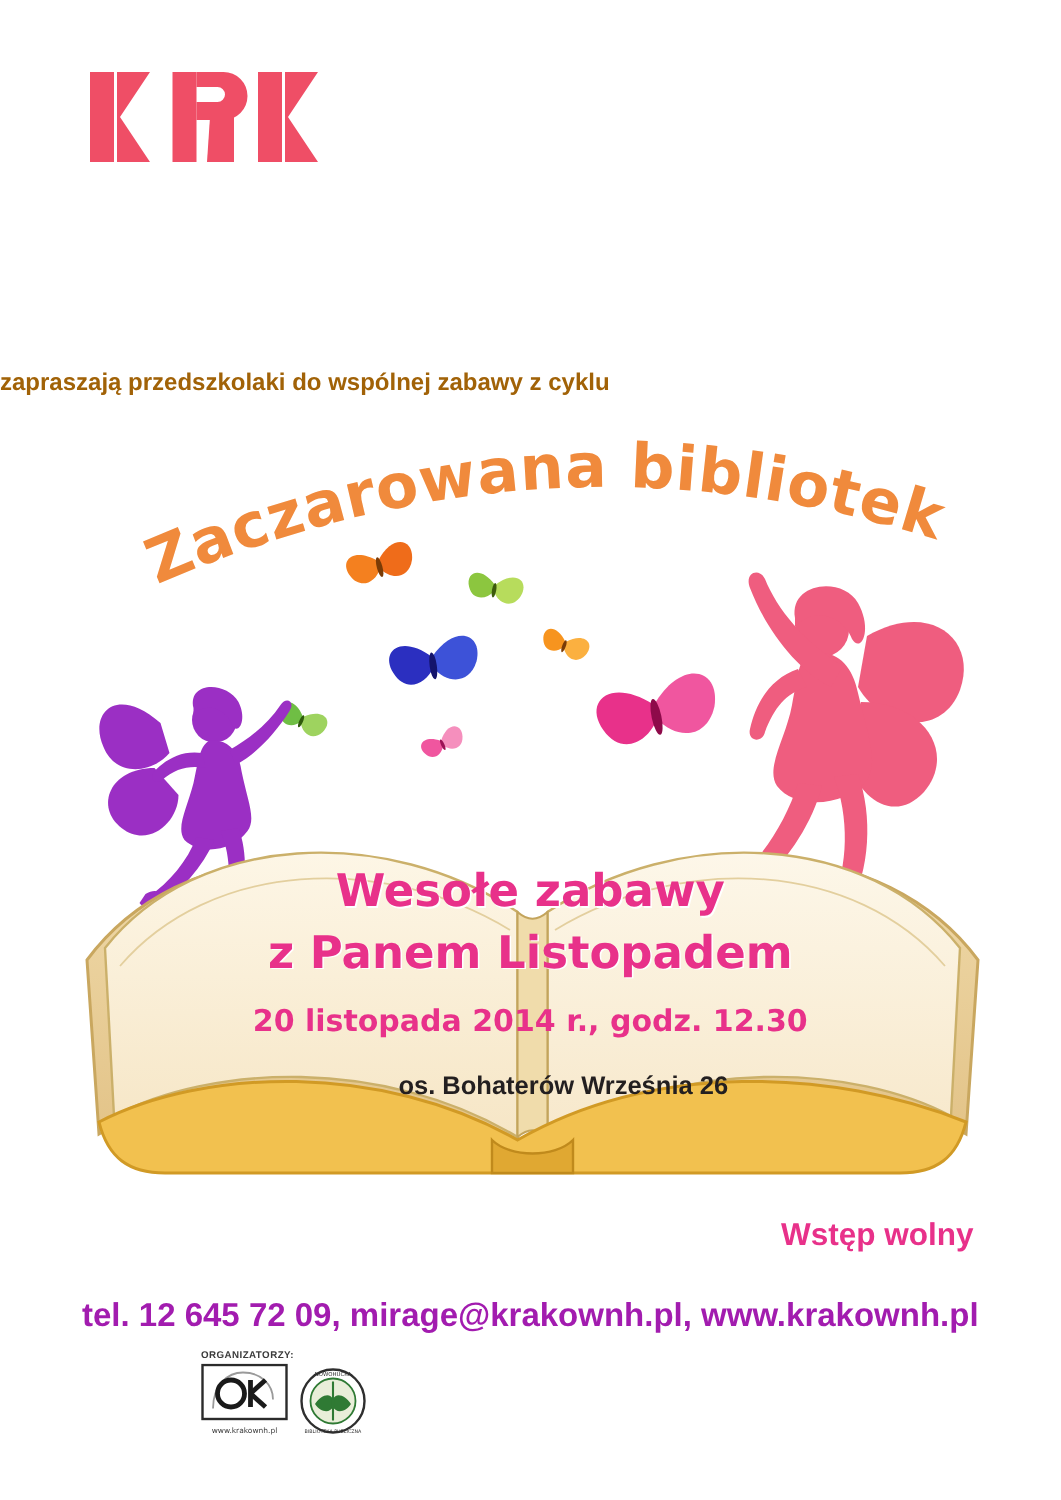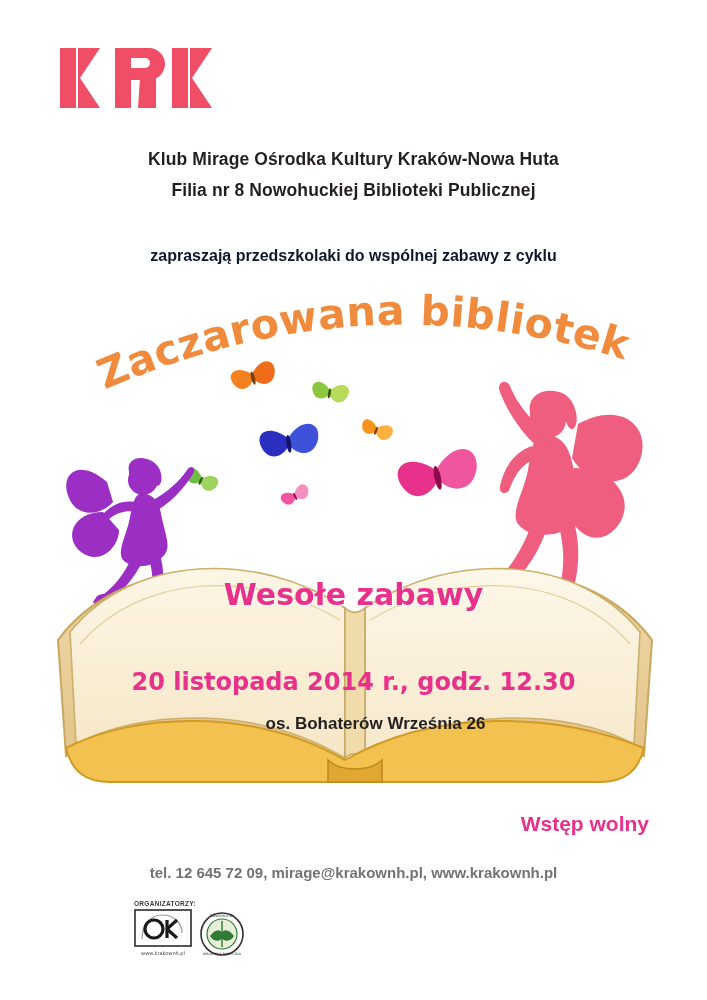--- a/index.html
+++ b/index.html
@@ -43,24 +43,23 @@
     line-height: 31px;
     font-weight: 600;
     letter-spacing: 0.1px;
     color: #231f20;
   }
   .invite-line {
     position: absolute;
     left: 0;
     right: 0;
     top: 247px;
-    text-align: center;
     font-size: 16px;
     font-weight: 600;
-    color: #0f172a;
+    color: #a16207;
   }
 
   
   .arc-title {
     position: absolute;
     left: 0;
     top: 286px;
     width: 707px;
     height: 110px;
   }
@@ -127,21 +126,21 @@
     color: #e8318a;
     text-shadow: 1px 1px 0 #ffffff;
   }
   .event-date {
     position: absolute;
     left: 0;
     right: 0;
     top: 668px;
     text-align: center;
     font-family: "DejaVu Sans", sans-serif;
-    font-size: 24px;
+    font-size: 20px;
     font-weight: bold;
     color: #e8318a;
   }
   .event-place {
     position: absolute;
     left: 0;
     right: 0;
     top: 714px;
     text-align: center;
     font-size: 17px;
@@ -161,23 +160,23 @@
     color: #e8318a;
   }
 
   
   .contact {
     position: absolute;
     left: 0;
     right: 0;
     top: 864px;
     text-align: center;
-    font-size: 15px;
+    font-size: 22px;
     font-weight: 600;
-    color: #737373;
+    color: #a21caf;
   }
 
   
   .footer {
     position: absolute;
     left: 52px;
     top: 900px;
     width: 260px;
     height: 70px;
   }
@@ -234,24 +233,20 @@
         <path d="M71,0 h18 a16,16 0 0 1 0,32 h-18 v-12 h14 a5,5 0 0 0 0,-10 h-14 z"></path>
         <polygon points="80,30 96,30 96,60 78,60"></polygon>
 
         <rect x="112" y="0" width="16" height="60"></rect>
         <polygon points="130,0 152,0 132,30 152,60 130,60 130,34"></polygon>
       </g>
     </svg>
 
   </div>
 
-  <div class="org-lines">
-    <div>Klub Mirage Ośrodka Kultury Kraków-Nowa Huta</div>
-    <div>Filia nr 8 Nowohuckiej Biblioteki Publicznej</div>
-  </div>
 
   <div class="invite-line">zapraszają przedszkolaki do wspólnej zabawy z cyklu</div>
 
   <div class="arc-title">
     <svg viewBox="0 0 707 110" width="707" height="110" aria-hidden="true">
       <defs>
         <path id="arcPath" d="M 95,108 Q 353,-8 612,70" fill="none"></path>
       </defs>
       <text>
         <textPath href="#arcPath" startOffset="2%">Zaczarowana biblioteka</textPath>
@@ -392,20 +387,21 @@
 
       <path d="M26,228 C96,192 214,188 305,240 C396,188 514,192 604,228
                C598,252 584,262 560,262 L70,262 C46,262 32,252 26,228 Z" fill="#f2c14f" stroke="#d19a25" stroke-width="2"></path>
 
       <path d="M288,240 C300,252 330,252 342,240 L342,262 L288,262 Z" fill="#e0a832" stroke="#c08a1c" stroke-width="1.6"></path>
     </svg>
   </div>
 
   <div class="event-title">
     <div>Wesołe zabawy</div>
+    <div>z Panem Listopadem</div>
   </div>
 
   <div class="event-date">20 listopada 2014 r., godz. 12.30</div>
 
   <div class="event-place">os. Bohaterów Września 26</div>
 
   <div class="free-entry">Wstęp wolny</div>
 
   <div class="contact">tel. 12 645 72 09, mirage@krakownh.pl, www.krakownh.pl</div>
 

